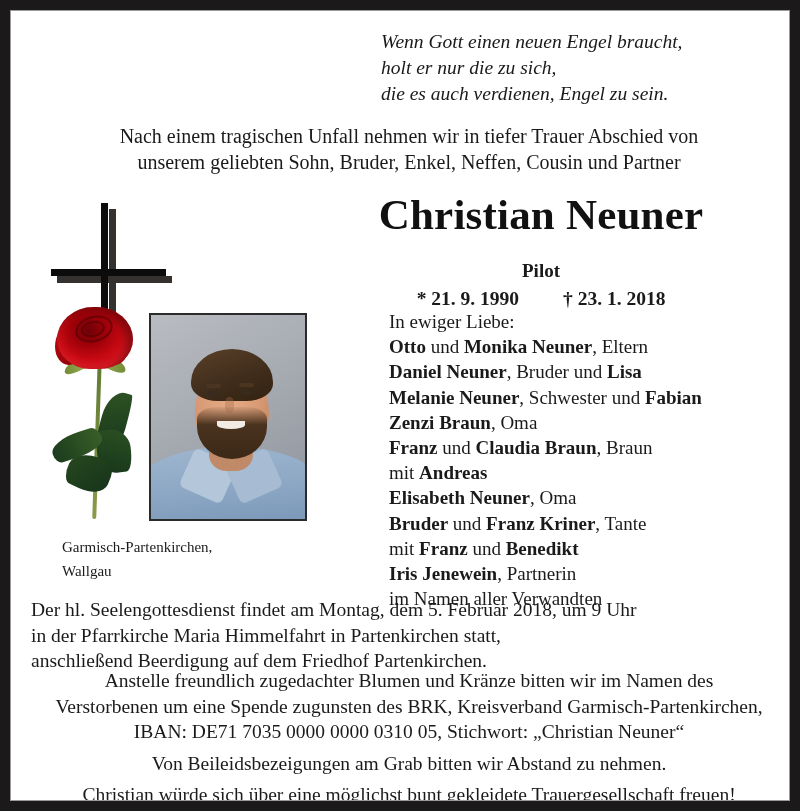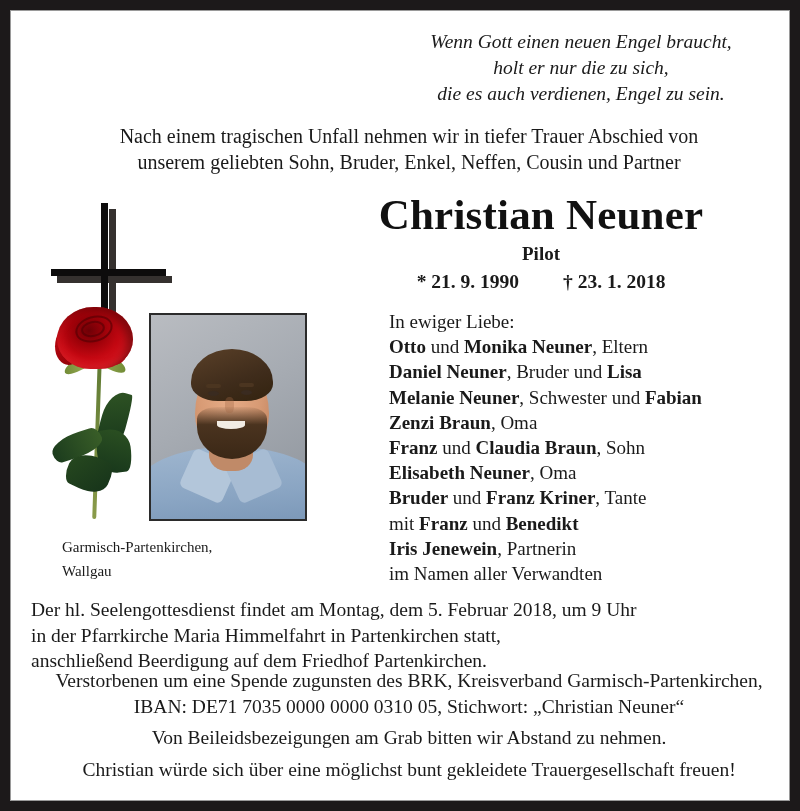--- a/index.html
+++ b/index.html
@@ -32,21 +32,21 @@
     position: absolute;
     left: 370px;
     top: 18px;
     width: 400px;
     font-style: italic;
     font-size: 19.5px;
     line-height: 26px;
     color: #1a1a1a;
     text-align: left;
   }
-  .poem div { white-space: nowrap; text-align: center; }
+  .poem div { white-space: nowrap; }
 
   
   .intro {
     position: absolute;
     left: 20px;
     top: 112px;
     width: 756px;
     text-align: center;
     font-size: 20px;
     line-height: 26px;
@@ -65,21 +65,21 @@
   .deceased-name {
     font-size: 43px;
     line-height: 48px;
     color: #111111;
     letter-spacing: 0.2px;
   }
   .occupation {
     font-size: 19px;
     line-height: 25px;
     color: #1a1a1a;
-    margin-top: 2px;
+    margin-top: 19px;
   }
   .dates {
     font-size: 19.5px;
     line-height: 26px;
     color: #1a1a1a;
     margin-top: 3px;
   }
   .dates .gap { display: inline-block; width: 44px; }
 
   
@@ -439,41 +439,43 @@
       <div class="mouth"></div>
     </div>
 
     <div class="family">
       <div class="line">In ewiger Liebe:</div>
       <div id="family-entries">
           <div class="line"><b>Otto</b><span> und </span><b>Monika Neuner</b><span>, Eltern</span></div>
           <div class="line"><b>Daniel Neuner</b><span>, Bruder und </span><b>Lisa</b></div>
           <div class="line"><b>Melanie Neuner</b><span>, Schwester und </span><b>Fabian</b></div>
           <div class="line"><b>Zenzi Braun</b><span>, Oma</span></div>
-          <div class="line"><b>Franz</b><span> und </span><b>Claudia Braun</b><span>, Sohn</span></div>
+          <div class="line"><b>Franz</b><span> und </span><b>Claudia Braun</b><span>, Braun</span></div>
+          <div class="line"><span>mit </span><b>Andreas</b></div>
           <div class="line"><b>Elisabeth Neuner</b><span>, Oma</span></div>
           <div class="line"><b>Bruder</b><span> und </span><b>Franz Kriner</b><span>, Tante</span></div>
           <div class="line"><span>mit </span><b>Franz</b><span> und </span><b>Benedikt</b></div>
           <div class="line"><b>Iris Jenewein</b><span>, Partnerin</span></div>
           <div class="line"><span>im Namen aller Verwandten</span></div>
         </div>
     </div>
 
     <div class="location">
       <div>Garmisch-Partenkirchen,</div>
       <div>Wallgau</div>
     </div>
 
     <div class="service">
       <div>Der hl. Seelengottesdienst findet am Montag, dem 5. Februar 2018, um 9 Uhr</div>
       <div>in der Pfarrkirche Maria Himmelfahrt in Partenkirchen statt,</div>
       <div>anschließend Beerdigung auf dem Friedhof Partenkirchen.</div>
     </div>
 
     <div class="closing">
+      <div>Anstelle freundlich zugedachter Blumen und Kränze bitten wir im Namen des</div>
       <div>Verstorbenen um eine Spende zugunsten des BRK, Kreisverband Garmisch-Partenkirchen,</div>
       <div>IBAN: DE71 7035 0000 0000 0310 05, Stichwort: „Christian Neuner“</div>
       <div class="spacer"></div>
       <div>Von Beileidsbezeigungen am Grab bitten wir Abstand zu nehmen.</div>
       <div class="spacer"></div>
       <div>Christian würde sich über eine möglichst bunt gekleidete Trauergesellschaft freuen!</div>
     </div>
 
   </div>
 </div>

